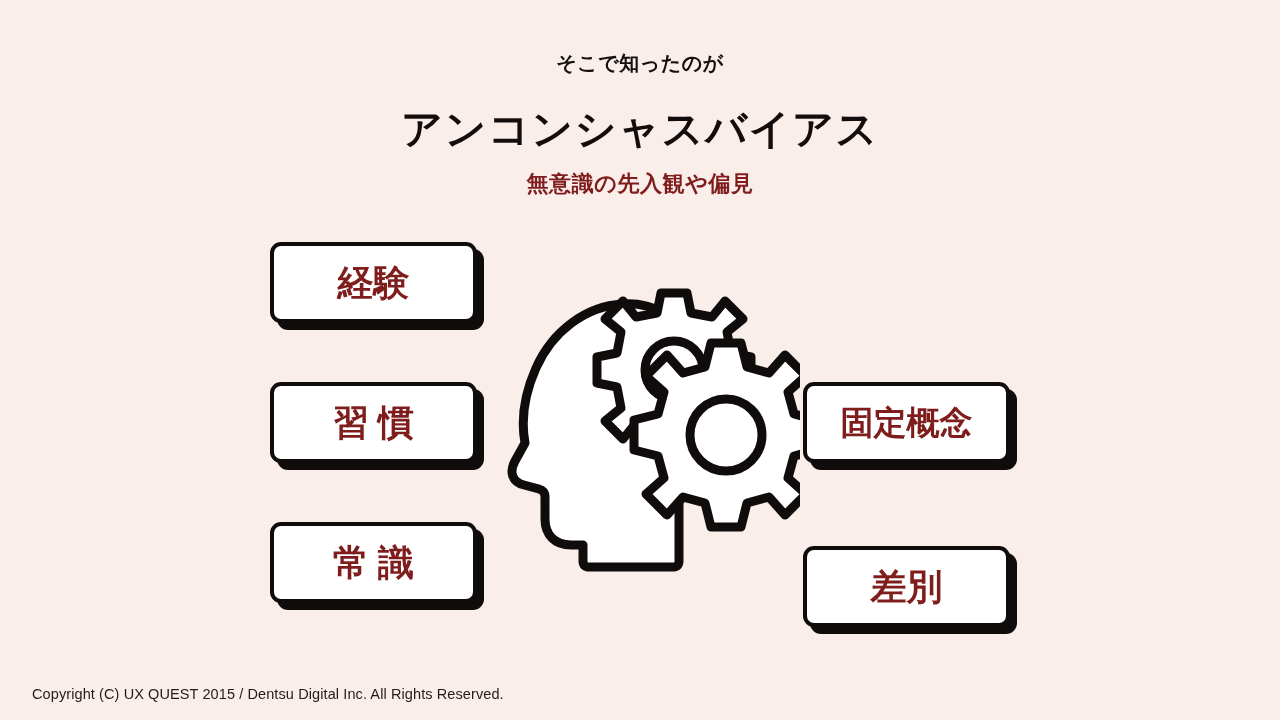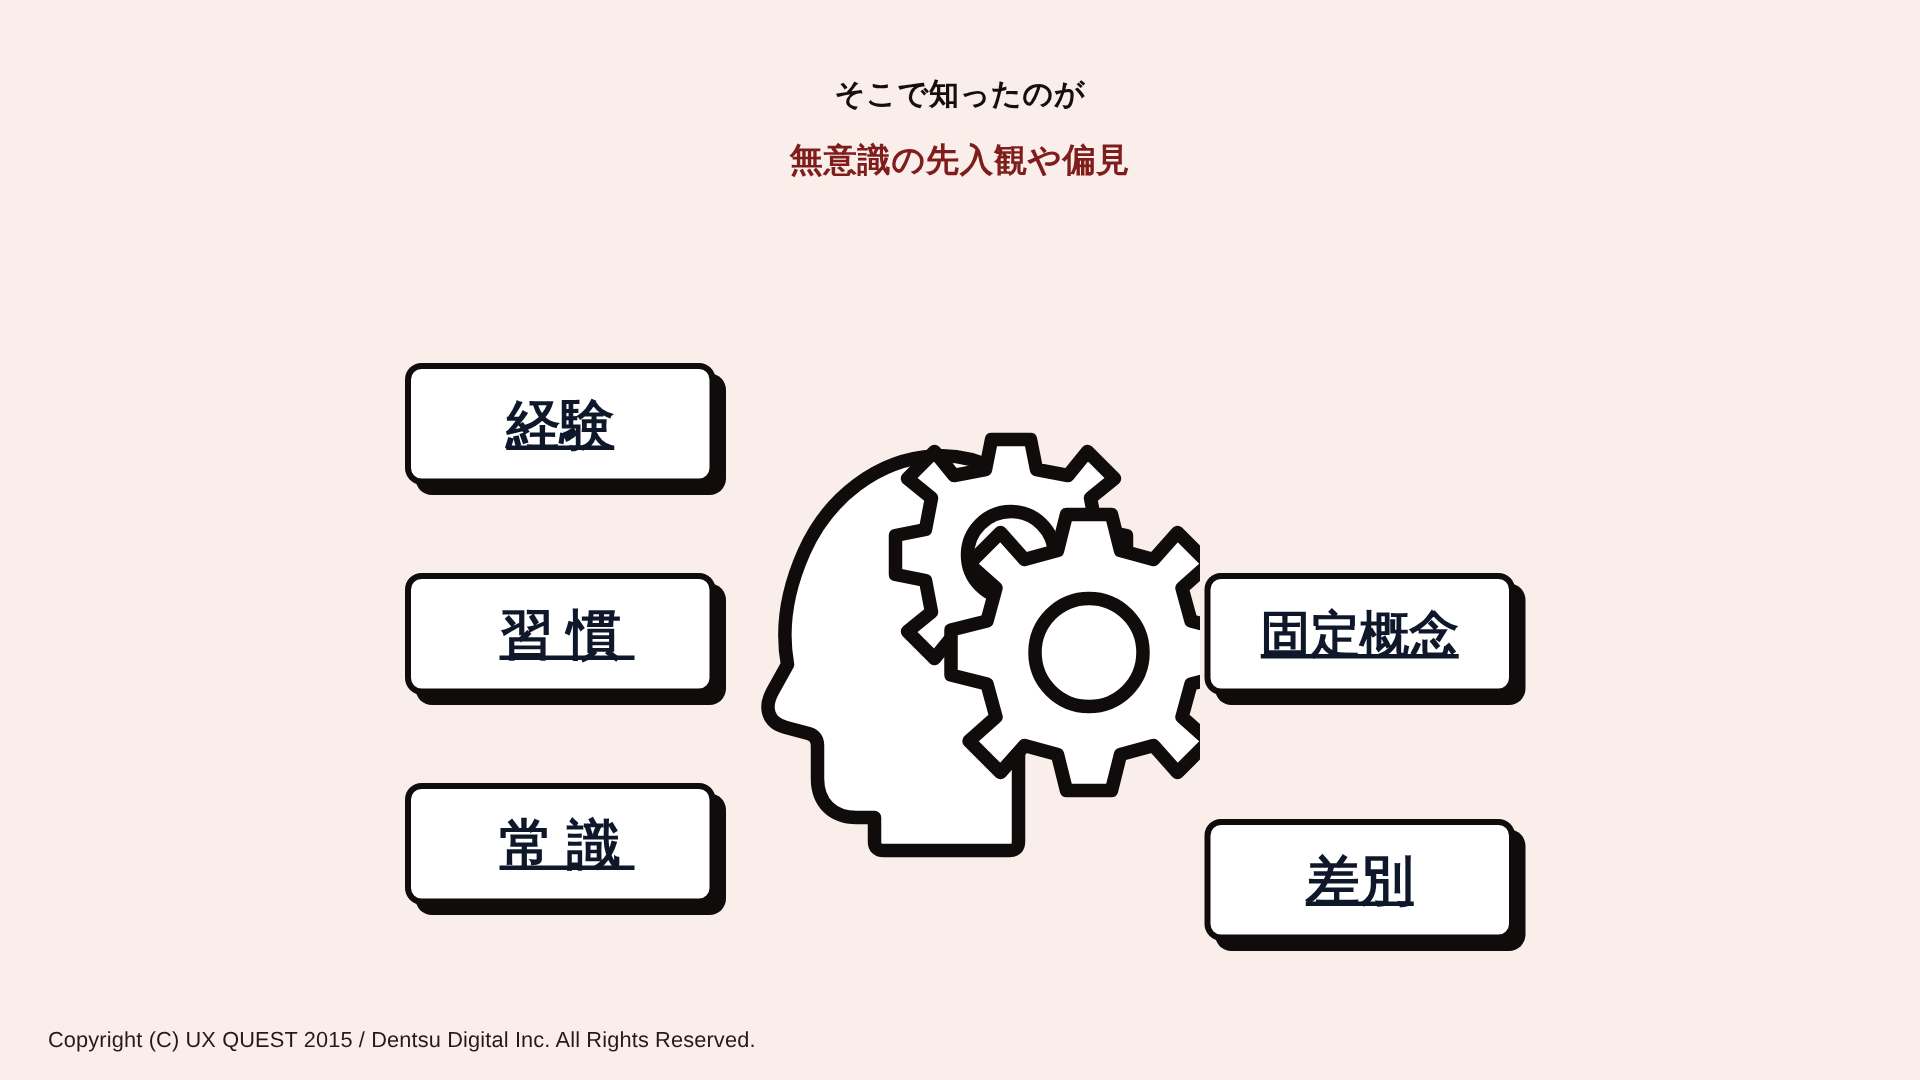--- a/index.html
+++ b/index.html
@@ -69,23 +69,22 @@
     border-radius: 11px;
     box-shadow: 7px 7px 0 0 #100c0b;
     display: flex;
     align-items: center;
     justify-content: center;
   }
   .card-label {
     font-size: 36px;
     font-weight: 700;
     line-height: 1;
-    color: #0f172a;
+    color: #7f1d1d;
     white-space: nowrap;
-    text-decoration: underline;
   }
   .card-label.spaced { letter-spacing: 9px; text-indent: 9px; }
   .card-label.tight  { letter-spacing: 0px; }
   .card-label.narrow { font-size: 33px; letter-spacing: 0px; text-align: right; }
 
   .card.l1 { left: 270px; top: 242px; }
   .card.l2 { left: 270px; top: 382px; }
   .card.l3 { left: 270px; top: 522px; }
   .card.r1 { left: 803px; top: 242px; }
   .card.r2 { left: 803px; top: 382px; }
@@ -113,20 +112,21 @@
     white-space: nowrap;
   }
 </style>
 </head>
 <body>
 
 <div id="slide">
 
   <div class="heading">
     <p class="eyebrow">そこで知ったのが</p>
+    <h1 class="main-title">アンコンシャスバイアス</h1>
     <p class="sub-title">無意識の先入観や偏見</p>
   </div>
 
   <div class="card l1">
     <span class="card-label tight">経験</span>
   </div>
   <div class="card l2">
     <span class="card-label spaced">習慣</span>
   </div>
   <div class="card l3">

